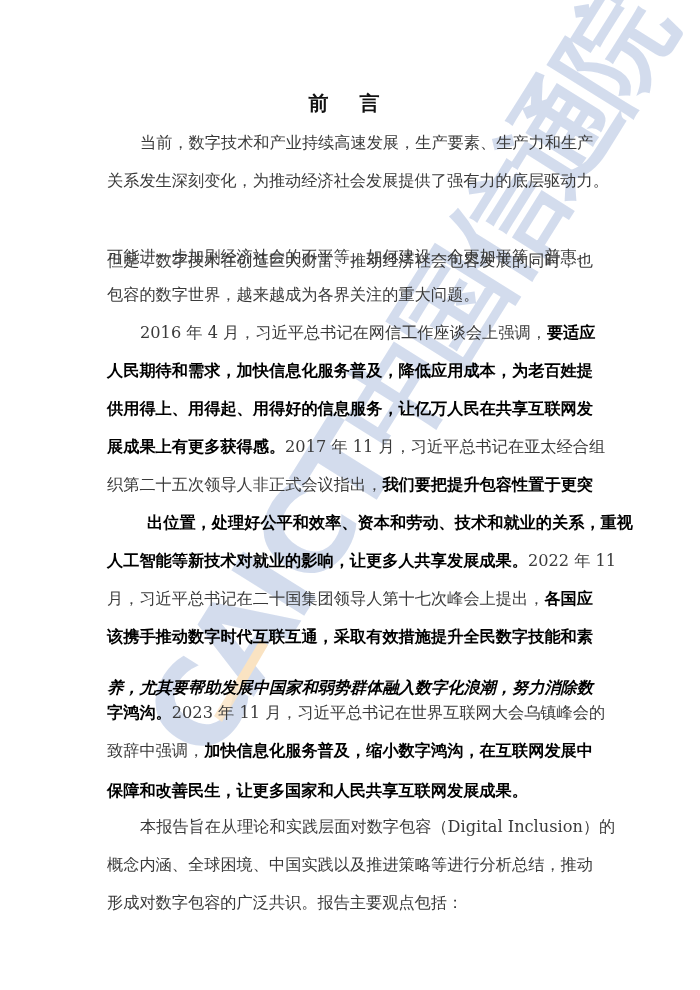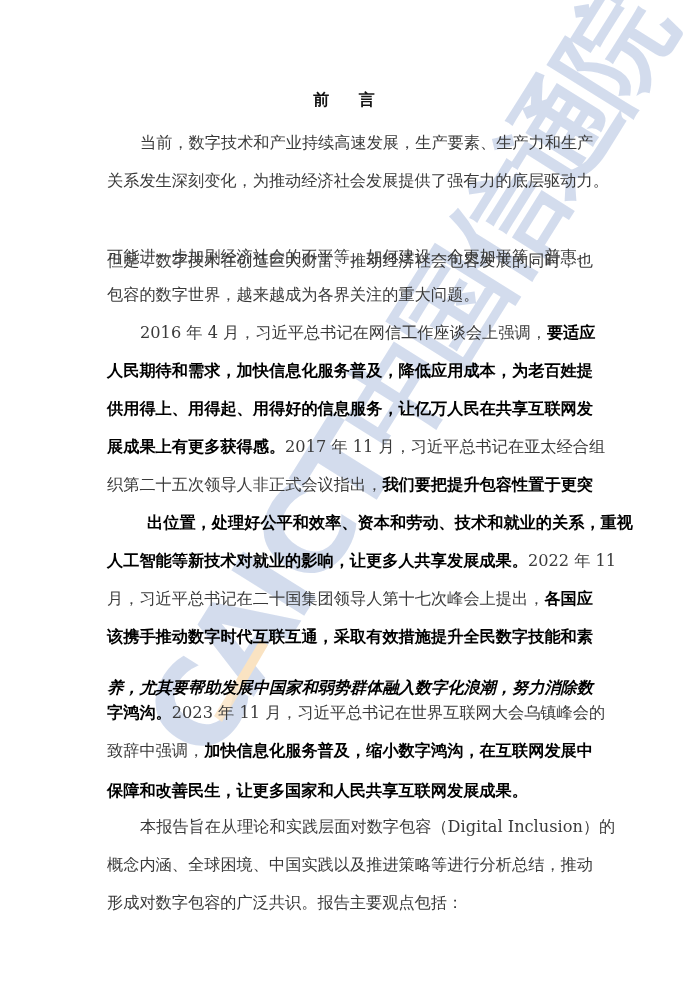--- a/index.html
+++ b/index.html
@@ -1,18 +1,18 @@
 <!DOCTYPE html>
 <html><head>
 <meta charset="utf-8">
 <style>
   html, body { margin: 0; padding: 0; background: #ffffff; }
   body { width: 700px; height: 990px; position: relative; overflow: hidden; font-family: "DejaVu Serif", "Liberation Serif", serif; color: #2b2b2b; }
   .page { position: absolute; left: 0; top: 0; width: 700px; height: 990px; background: #fff; }
-  .title { position: absolute; top: 90px; left: 0; width: 700px; text-align: center; font-family: "DejaVu Sans", sans-serif; font-weight: bold; font-size: 16px; letter-spacing: 12px; color: #111; }
+  .title { position: absolute; top: 90px; left: 0; width: 700px; text-align: center; font-family: "DejaVu Sans", sans-serif; font-weight: bold; font-size: 20px; letter-spacing: 12px; color: #111; }
   .line { position: absolute; left: 107px; width: 486px; height: 24px; font-size: 16.2px; line-height: 24px; white-space: nowrap; text-align: justify; text-align-last: justify; color: #3a3a3a; }
   .line.first { left: 140px; width: 453px; }
   .line.last { text-align-last: left; }
   .b { font-family: "DejaVu Sans", sans-serif; font-weight: bold; color: #000000; }
   .wm { position: absolute; pointer-events: none; }
 </style>
 </head>
 <body>
 
 <div class="page">

